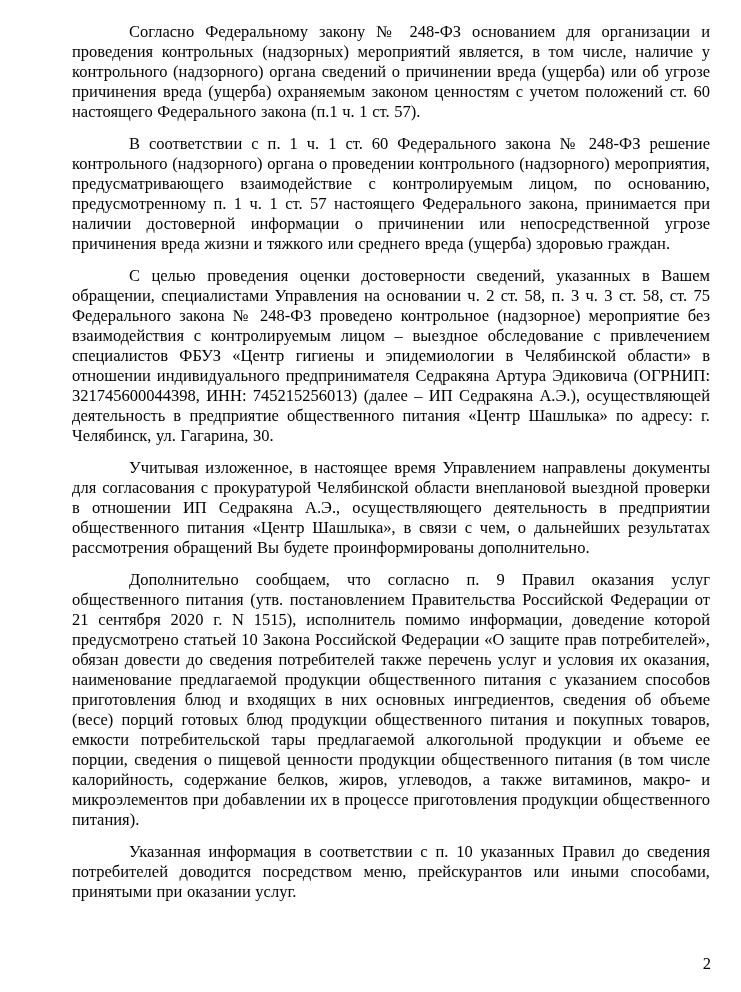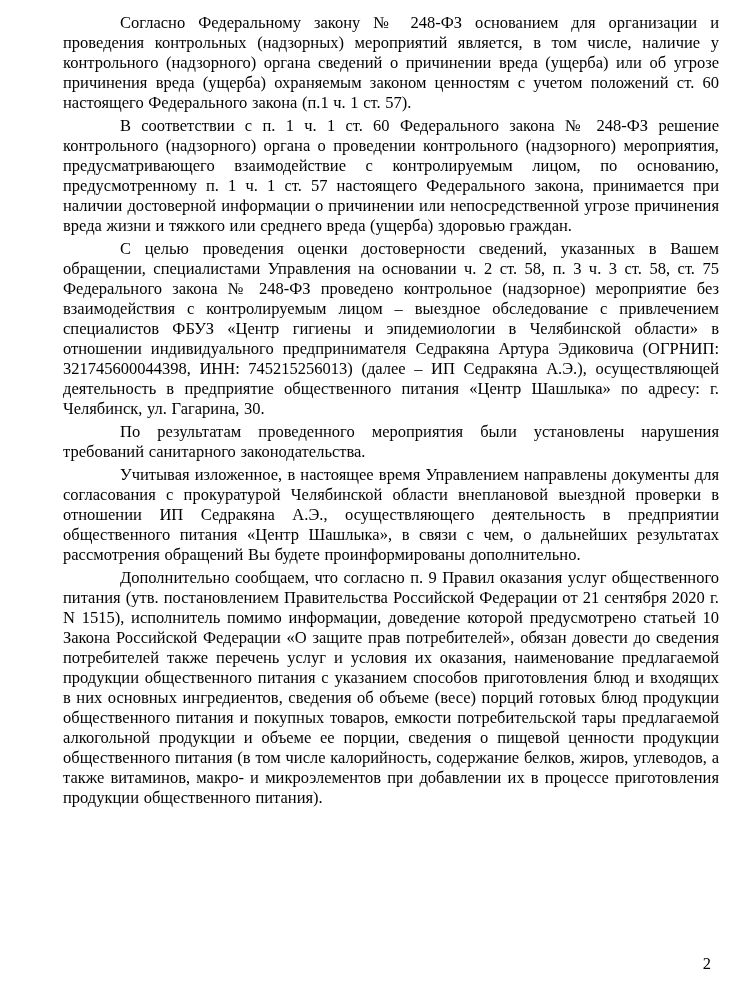--- a/index.html
+++ b/index.html
@@ -16,21 +16,21 @@
     overflow: hidden;
     font-family: "Liberation Serif", "DejaVu Serif", serif;
   }
   .content {
     position: absolute;
     top: 10px;
     left: 60px;
     width: 662px;
   }
   .para {
-    margin: 3px;
+    margin: 12px;
     font-size: 16.5px;
     line-height: 20px;
     text-align: justify;
     text-indent: 57px;
     color: #000000;
     word-spacing: 0.5px;
   }
   .page-number {
     position: absolute;
     top: 954px;
@@ -41,18 +41,18 @@
   }
 </style>
 </head>
 <body>
 
 <div class="page">
   <div class="content">
     <p class="para">Согласно Федеральному закону № 248-ФЗ основанием для организации и проведения контрольных (надзорных) мероприятий является, в том числе, наличие у контрольного (надзорного) органа сведений о причинении вреда (ущерба) или об угрозе причинения вреда (ущерба) охраняемым законом ценностям с учетом положений ст. 60 настоящего Федерального закона (п.1 ч. 1 ст. 57).</p>
     <p class="para">В соответствии с п. 1 ч. 1 ст. 60 Федерального закона № 248-ФЗ решение контрольного (надзорного) органа о проведении контрольного (надзорного) мероприятия, предусматривающего взаимодействие с контролируемым лицом, по основанию, предусмотренному п. 1 ч. 1 ст. 57 настоящего Федерального закона, принимается при наличии достоверной информации о причинении или непосредственной угрозе причинения вреда жизни и тяжкого или среднего вреда (ущерба) здоровью граждан.</p>
     <p class="para">С целью проведения оценки достоверности сведений, указанных в Вашем обращении, специалистами Управления на основании ч. 2 ст. 58, п. 3 ч. 3 ст. 58, ст. 75 Федерального закона № 248-ФЗ проведено контрольное (надзорное) мероприятие без взаимодействия с контролируемым лицом – выездное обследование с привлечением специалистов ФБУЗ «Центр гигиены и эпидемиологии в Челябинской области» в отношении индивидуального предпринимателя Седракяна Артура Эдиковича (ОГРНИП: 321745600044398, ИНН: 745215256013) (далее – ИП Седракяна А.Э.), осуществляющей деятельность в предприятие общественного питания «Центр Шашлыка» по адресу: г. Челябинск, ул. Гагарина, 30.</p>
-    <p class="para">По результатам проведенного мероприятия были установлены нарушения требований санитарного законодательства.</p>
     <p class="para">Учитывая изложенное, в настоящее время Управлением направлены документы для согласования с прокуратурой Челябинской области внеплановой выездной проверки в отношении ИП Седракяна А.Э., осуществляющего деятельность в предприятии общественного питания «Центр Шашлыка», в связи с чем, о дальнейших результатах рассмотрения обращений Вы будете проинформированы дополнительно.</p>
     <p class="para">Дополнительно сообщаем, что согласно п. 9 Правил оказания услуг общественного питания (утв. постановлением Правительства Российской Федерации от 21 сентября 2020 г. N 1515), исполнитель помимо информации, доведение которой предусмотрено статьей 10 Закона Российской Федерации «О защите прав потребителей», обязан довести до сведения потребителей также перечень услуг и условия их оказания, наименование предлагаемой продукции общественного питания с указанием способов приготовления блюд и входящих в них основных ингредиентов, сведения об объеме (весе) порций готовых блюд продукции общественного питания и покупных товаров, емкости потребительской тары предлагаемой алкогольной продукции и объеме ее порции, сведения о пищевой ценности продукции общественного питания (в том числе калорийность, содержание белков, жиров, углеводов, а также витаминов, макро- и микроэлементов при добавлении их в процессе приготовления продукции общественного питания).</p>
+    <p class="para">Указанная информация в соответствии с п. 10 указанных Правил до сведения потребителей доводится посредством меню, прейскурантов или иными способами, принятыми при оказании услуг.</p>
   </div>
   <div class="page-number">2</div>
 </div>
 
 </body></html>

